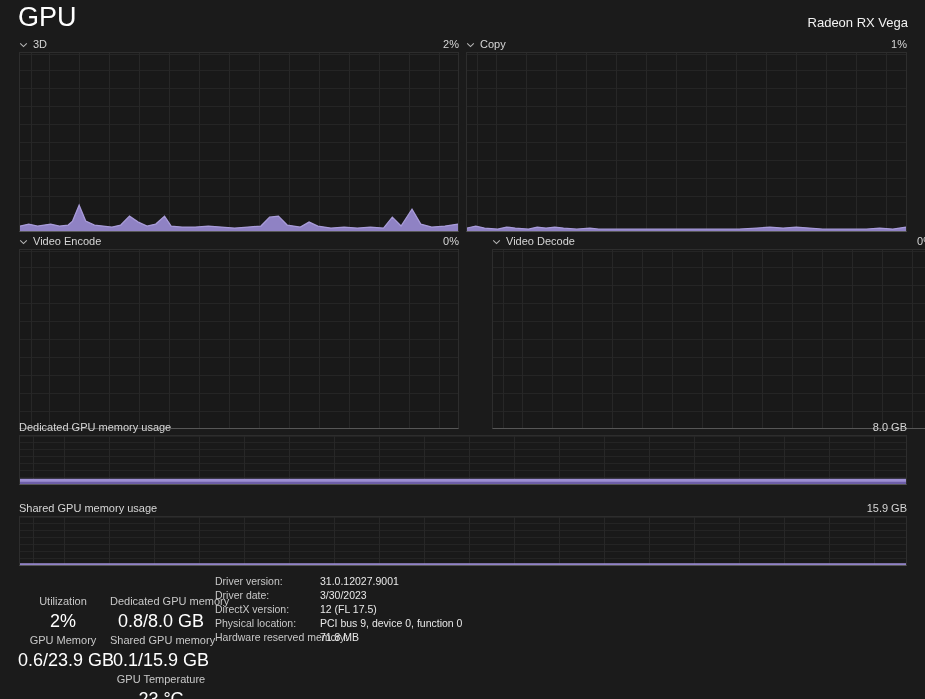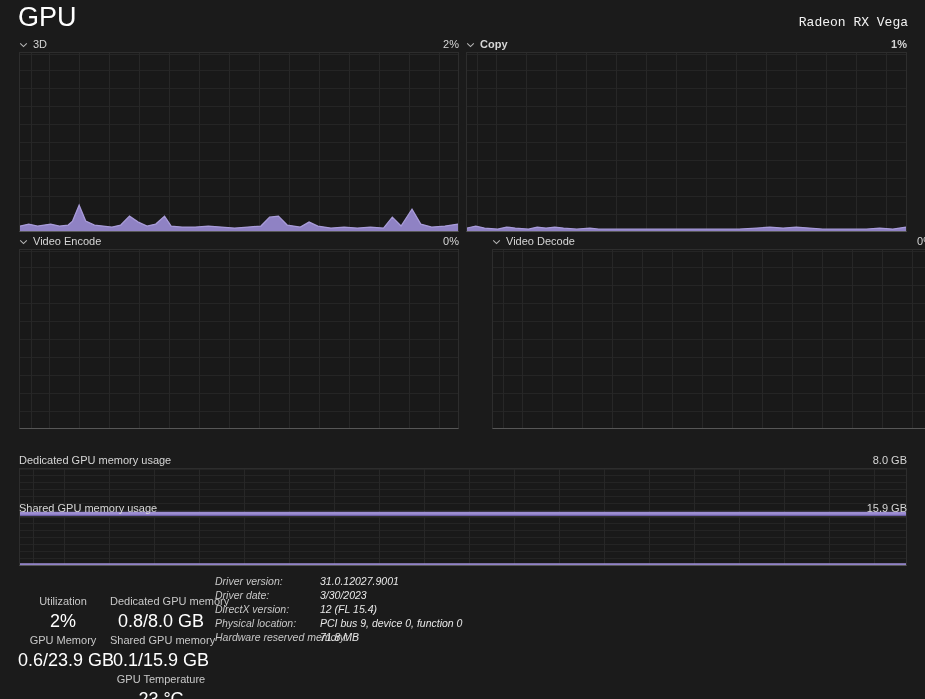--- a/index.html
+++ b/index.html
@@ -11,21 +11,21 @@
     -webkit-font-smoothing:antialiased;
   }
   .screen { position:relative; width:925px; height:699px; background:#1b1b1b; }
 
   .page-title {
     position:absolute; left:18px; top:2px;
     font-size:27px; font-weight:400; color:#ffffff;
   }
   .device-name {
     position:absolute; right:17px; top:15px;
-    font-size:13px; font-weight:400; color:#f2f2f2;font-family:Liberation Mono, monospace;
+    font-size:13px; font-weight:400; color:#f2f2f2;
   }
 
   .panel { position:absolute; }
   .panel-head {
     display:flex; align-items:center; height:15px;
     font-size:11px; color:#d6d6d6; line-height:15px;text-align:center;
   }
   .eng-select { display:inline-flex; align-items:center; cursor:default; }
   .chev { display:inline-flex; margin-right:5px; margin-top:1px; }
   .panel-head .pct { margin-left:auto; color:#d6d6d6; }
@@ -47,40 +47,40 @@
   .chart.mem {
     height:50px;
     background-image:
       repeating-linear-gradient(to right,  #272727 0 1px, transparent 1px 45px),
       repeating-linear-gradient(to bottom, #242424 0 1px, transparent 1px 7px);
     background-position:44px 6px;
   }
   .chart svg { position:absolute; left:0; top:0; width:100%; height:100%; display:block; }
 
   #panel-3d     { left:19px;  top:37px;  width:440px; }
-  #panel-copy   { left:466px; top:37px;  width:441px;font-weight:bold; }
+  #panel-copy   { left:466px; top:37px;  width:441px; }
   #panel-venc   { left:19px;  top:234px; width:440px; }
   #panel-vdec   { left:492px; top:234px; width:441px; }
-  #mem-ded      { left:19px;  top:453px; width:888px; }
+  #mem-ded      { left:19px;  top:420px; width:888px; }
   #mem-shared   { left:19px;  top:501px; width:888px; }
 
   .mem-head {
     display:flex; height:15px; font-size:11px; color:#d6d6d6; line-height:15px;
   }
   .mem-head .cap { margin-left:auto; }
 
   .stats-col { position:absolute; top:595px;text-align:center; }
   #stats-col1 { left:18px;  width:90px;  }
   #stats-col2 { left:110px; width:102px; }
   .stat { margin-bottom:4px; }
   .stat-label { font-size:11px; line-height:13px; color:#c8c8c8; margin-bottom:4px; white-space:nowrap; }
   .stat-value { font-size:18px; line-height:18px; color:#ffffff; white-space:nowrap; }
 
   #driver-info { position:absolute; left:215px; top:574px; }
-  .drv-row { display:grid; grid-template-columns:105px auto; line-height:14px;font-style:italic; }
+  .drv-row { display:grid; grid-template-columns:105px auto; line-height:14px; }
   .drv-label { font-size:10.5px; color:#c8c8c8; white-space:nowrap; }
   .drv-value { font-size:10.5px; color:#e8e8e8; white-space:nowrap; }
 </style>
 </head>
 <body>
 
 <div class="screen">
 
   <div class="page-title">GPU</div>
   <div class="device-name">Radeon RX Vega</div>
@@ -215,21 +215,21 @@
     <div class="drv-row">
       <span class="drv-label">Driver version:</span>
       <span class="drv-value">31.0.12027.9001</span>
     </div>
     <div class="drv-row">
       <span class="drv-label">Driver date:</span>
       <span class="drv-value">3/30/2023</span>
     </div>
     <div class="drv-row">
       <span class="drv-label">DirectX version:</span>
-      <span class="drv-value">12 (FL 15.4)</span>
+      <span class="drv-value">12 (FL 17.5)</span>
     </div>
     <div class="drv-row">
       <span class="drv-label">Physical location:</span>
       <span class="drv-value">PCI bus 9, device 0, function 0</span>
     </div>
     <div class="drv-row">
       <span class="drv-label">Hardware reserved memory:</span>
       <span class="drv-value">71.8 MB</span>
     </div>
   </div>

